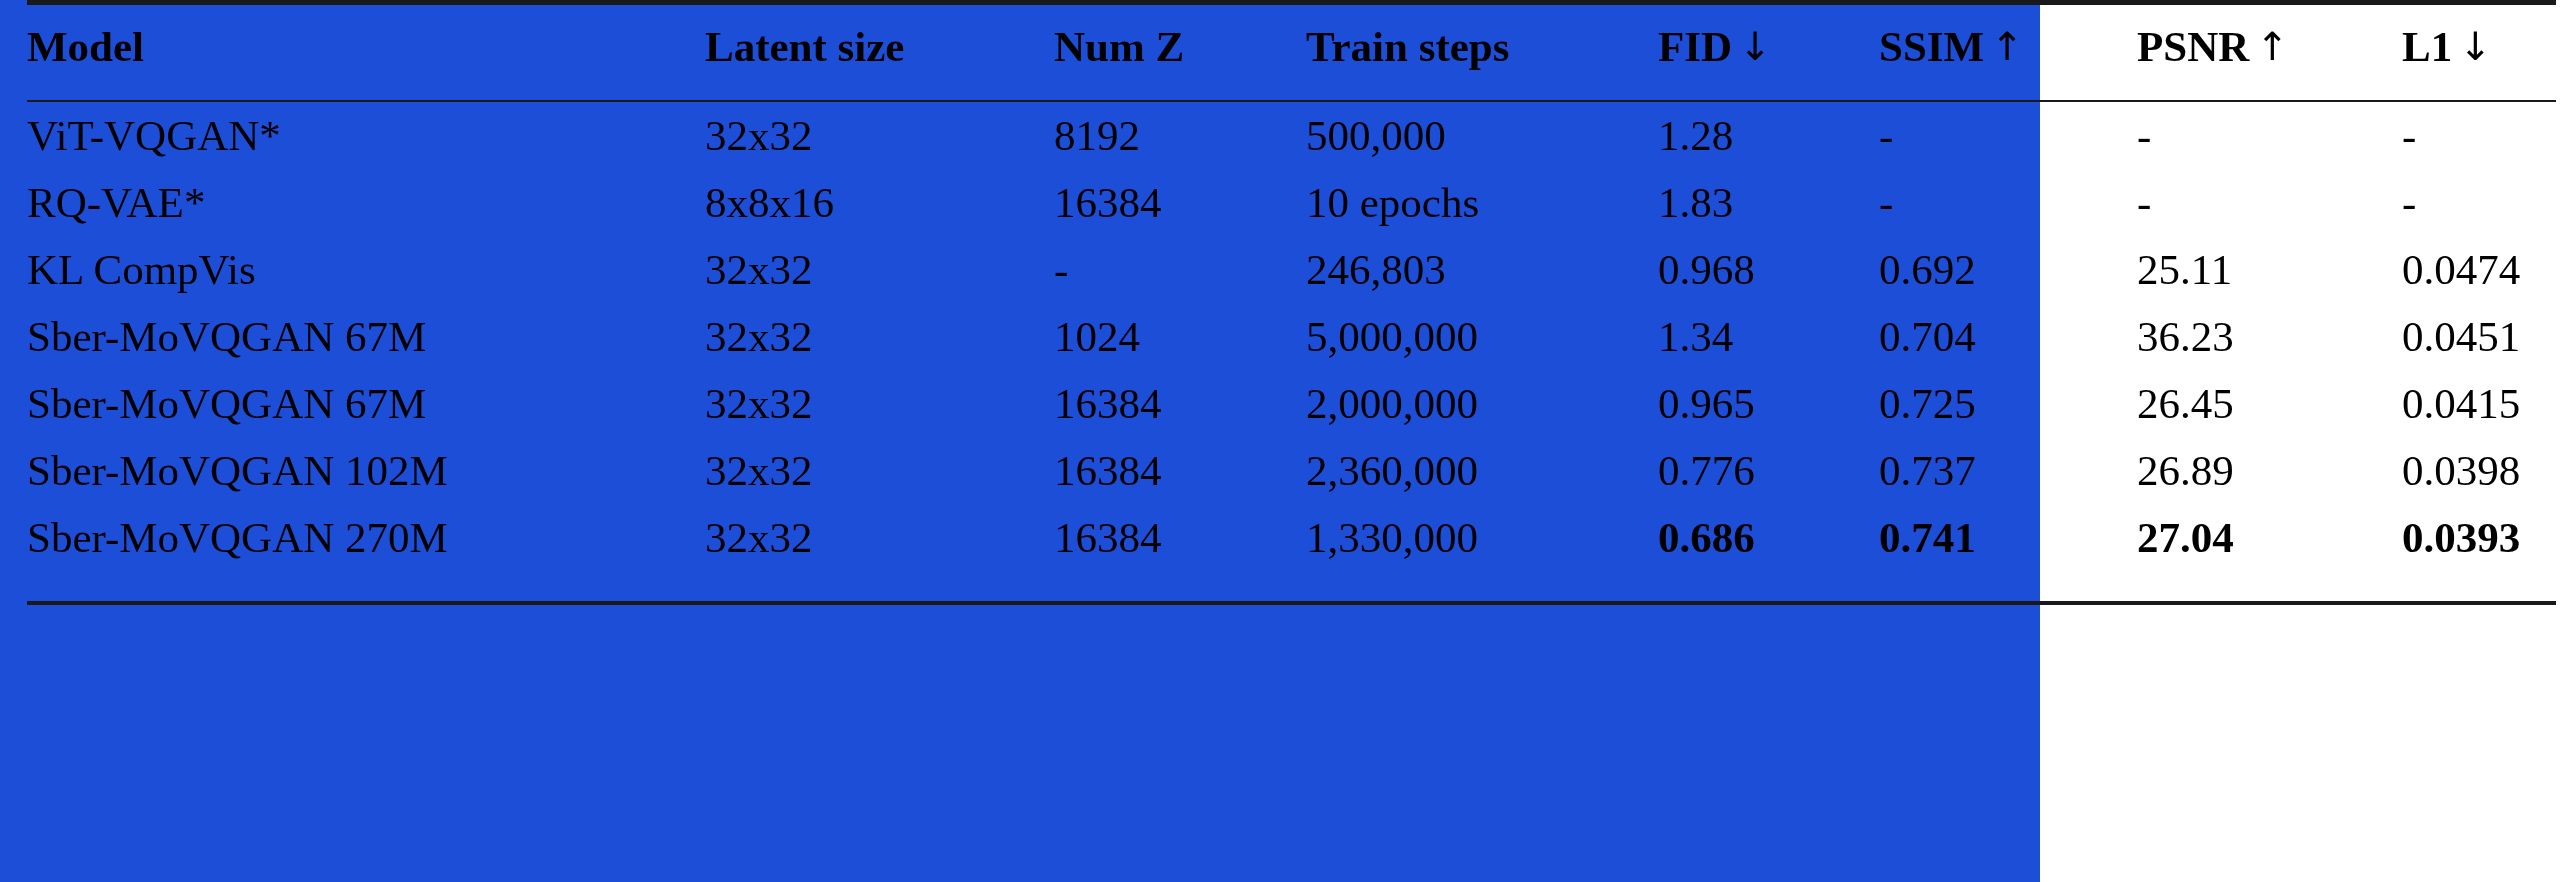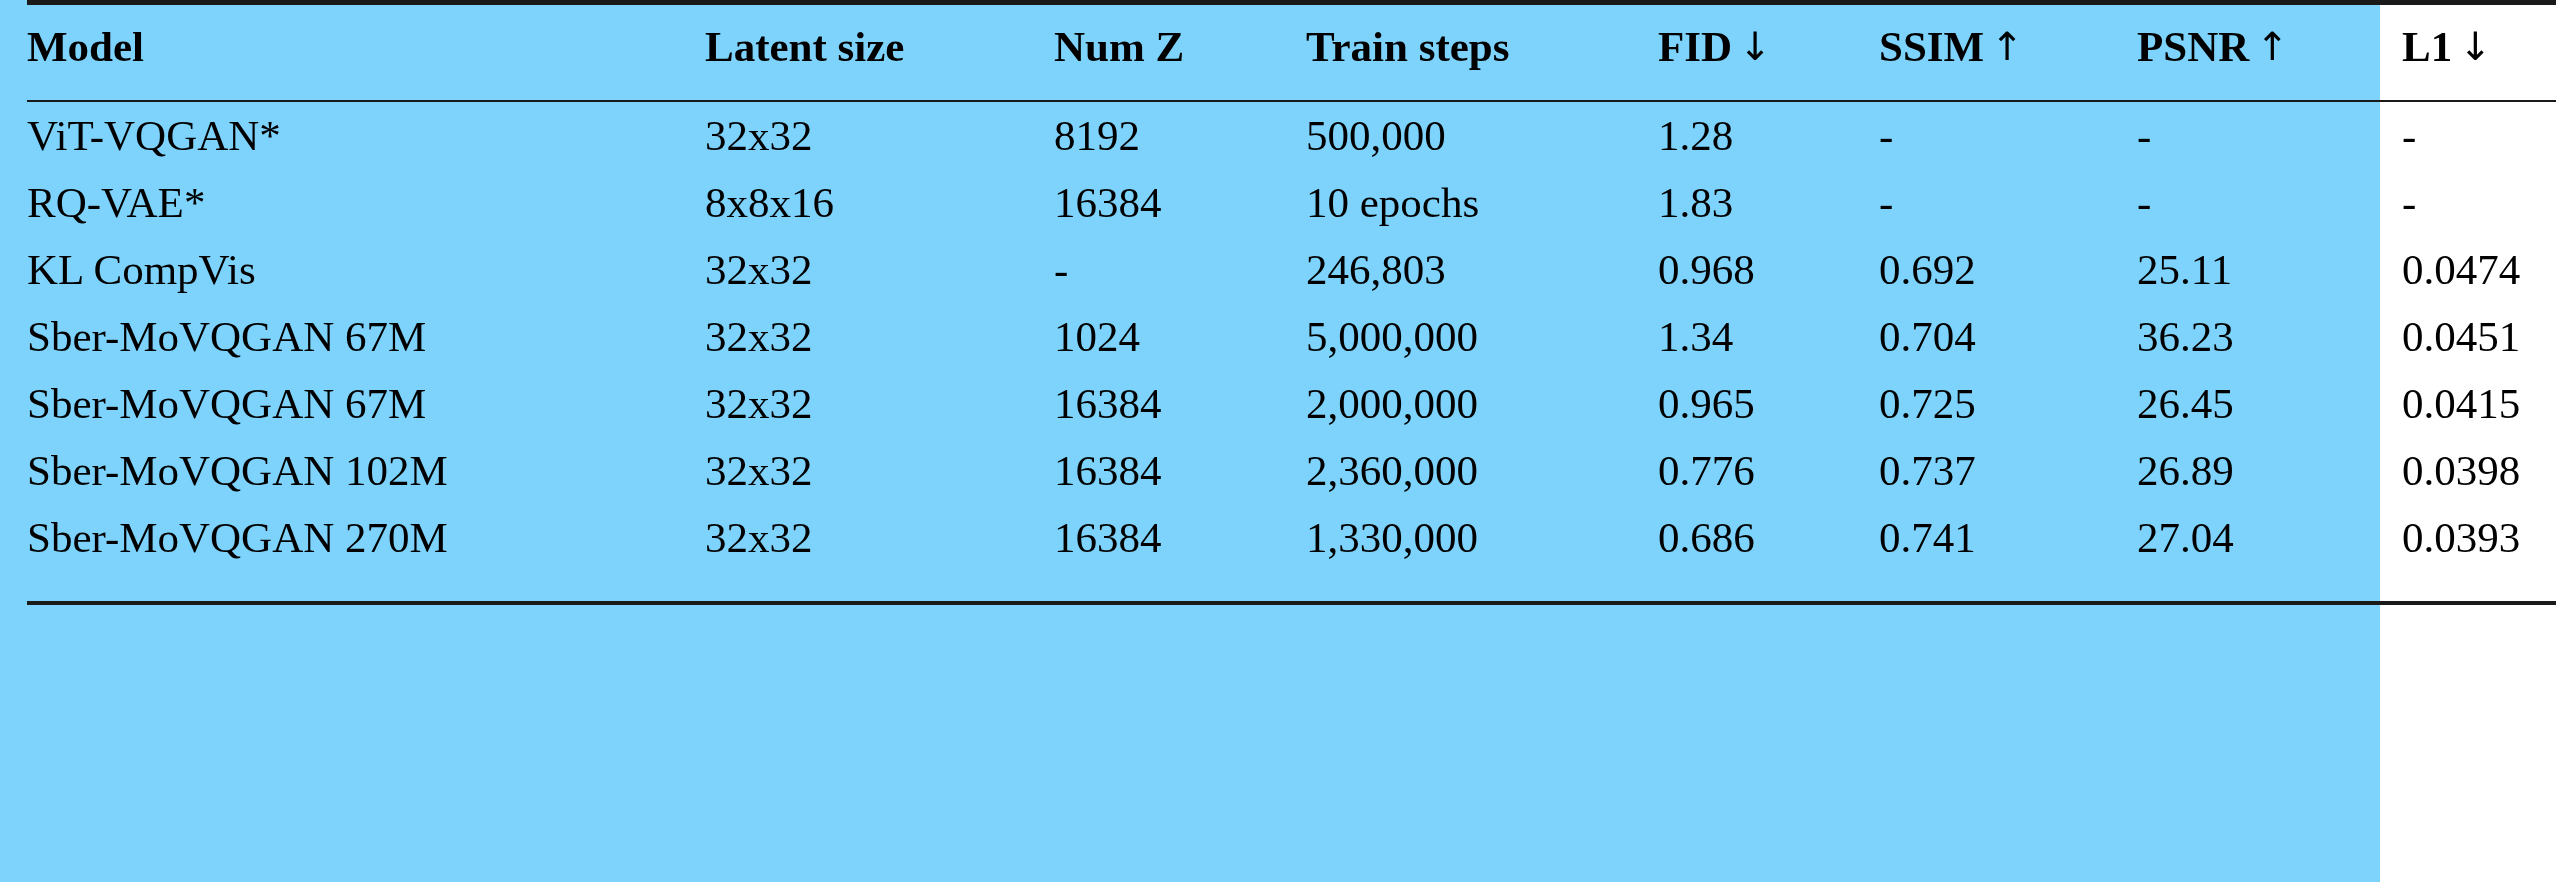--- a/index.html
+++ b/index.html
@@ -11,23 +11,23 @@
   body {
     width: 2576px;
     height: 882px;
     font-family: "Liberation Serif", "DejaVu Serif", serif;
     color: #000000;
     overflow: hidden;
   }
 
   #table-figure {
     position: relative;
-    width: 2380px;
+    width: 2040px;
     height: 882px;
-    background: #7dd3fc;
+    background: #1d4ed8;
     box-sizing: border-box;
   }
 
   table.booktabs {
     border-collapse: collapse;
     width: 2529px;
     margin: 0 0 0 27px;
     table-layout: fixed;
     font-size: 43px;
     line-height: 1.0;
@@ -52,21 +52,21 @@
 
   tbody td {
     text-align: left;
     font-weight: normal;
     vertical-align: baseline;
     white-space: nowrap;
     height: 67px;
     padding: 0;
   }
 
-  tbody tr.data-row td.cell-bold { font-weight: normal; }
+  tbody tr.data-row td.cell-bold { font-weight: bold; }
 
   
   col.c-model      { width: 678px; }
   col.c-latent     { width: 349px;  }
   col.c-numz       { width: 252px;  }
   col.c-steps      { width: 352px;  }
   col.c-fid        { width: 221px;  }
   col.c-ssim       { width: 258px;  }
   col.c-psnr       { width: 265px;  }
   col.c-l1         { width: 154px;  }

